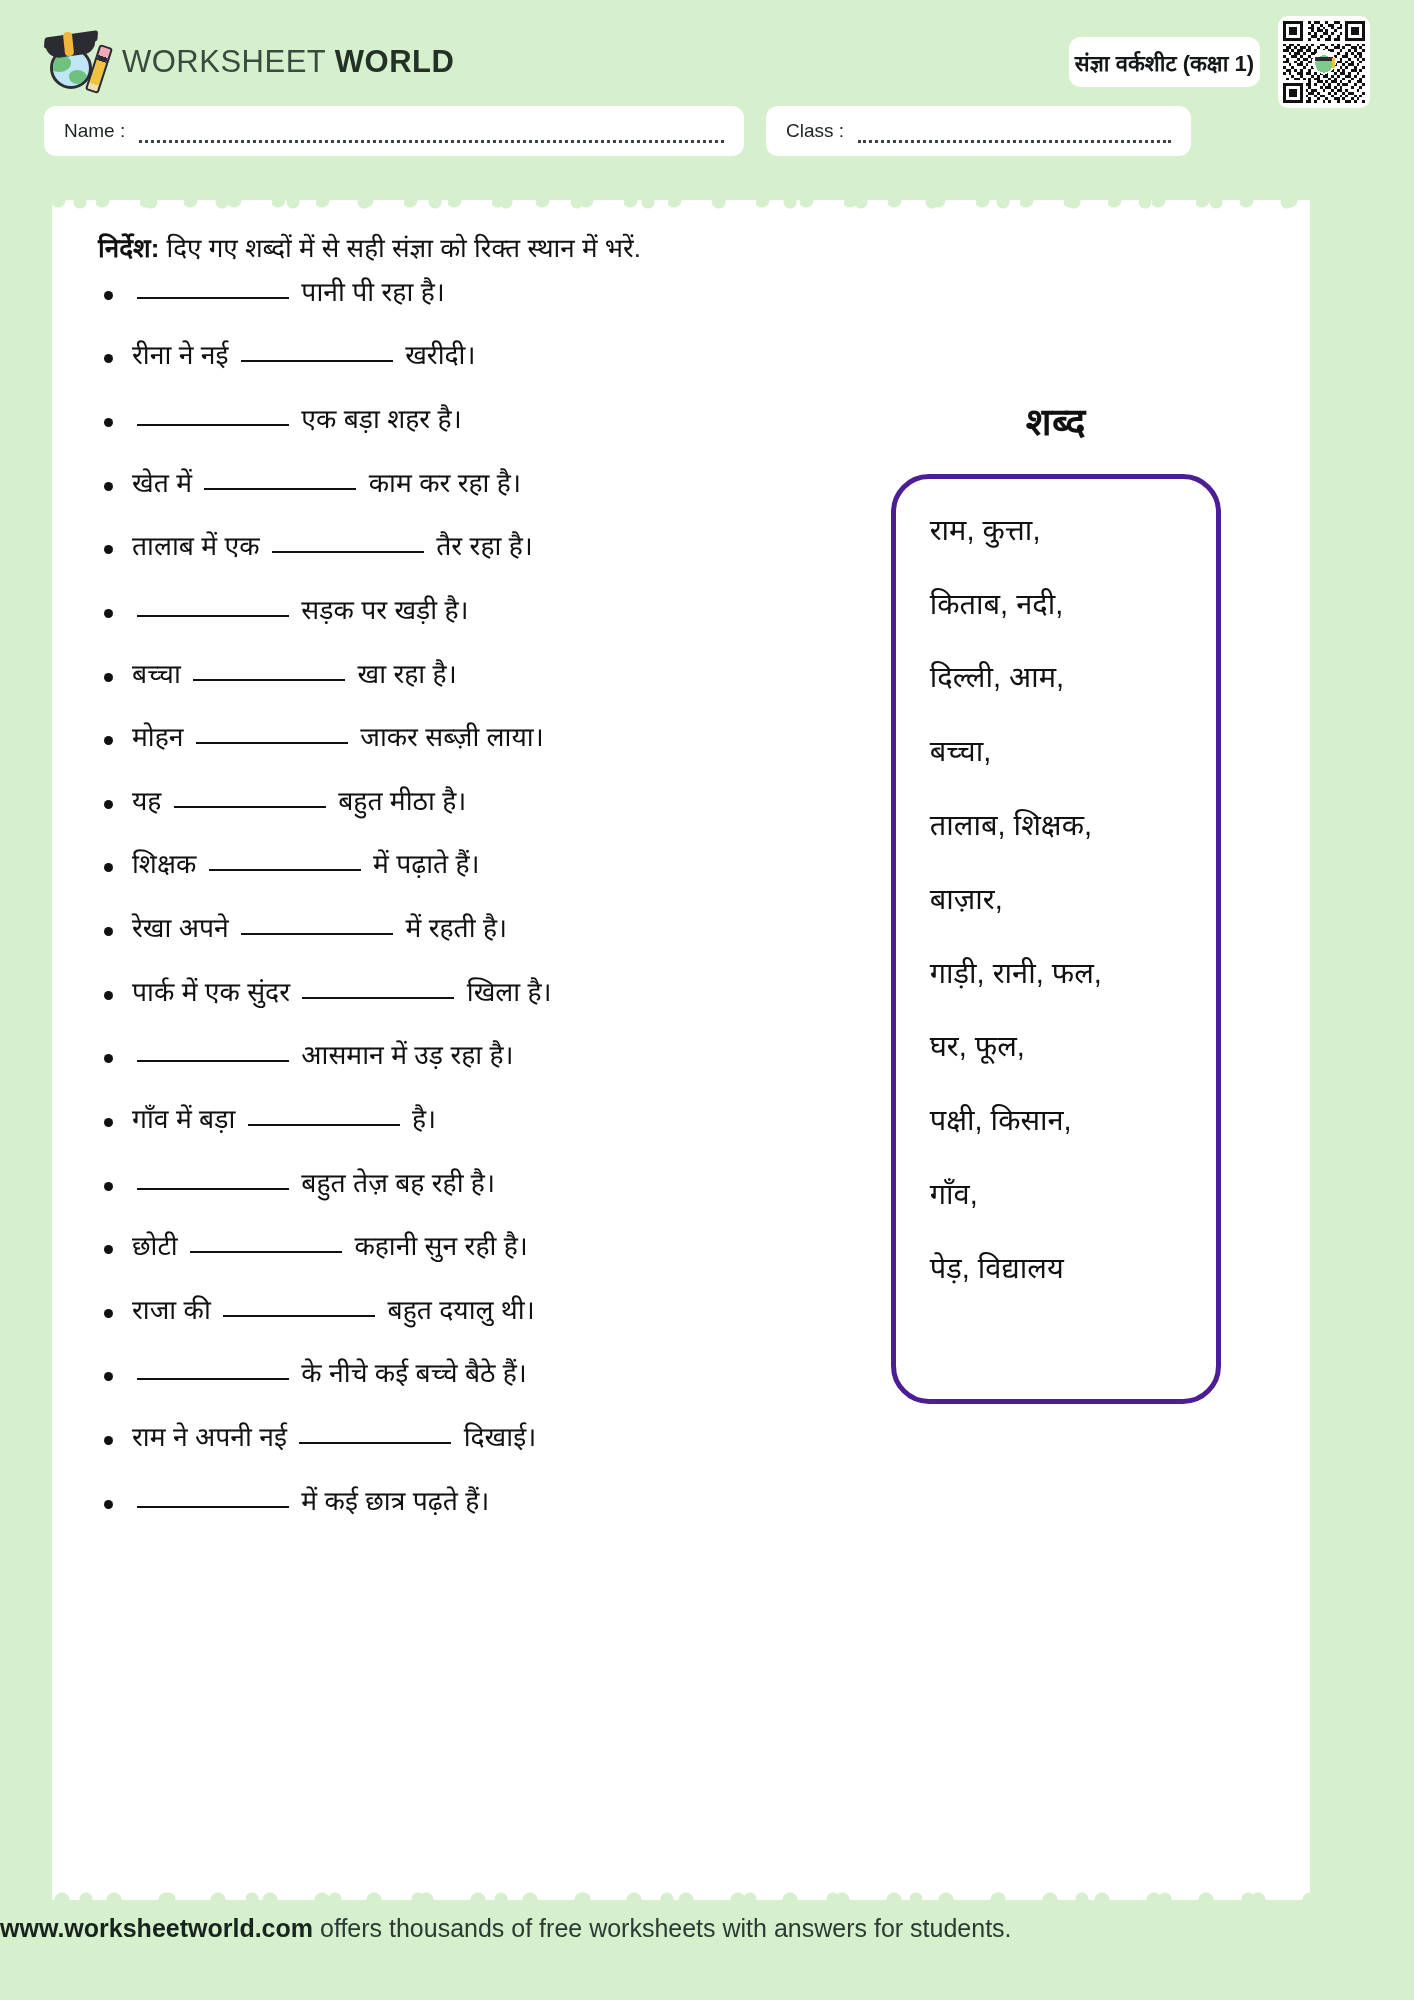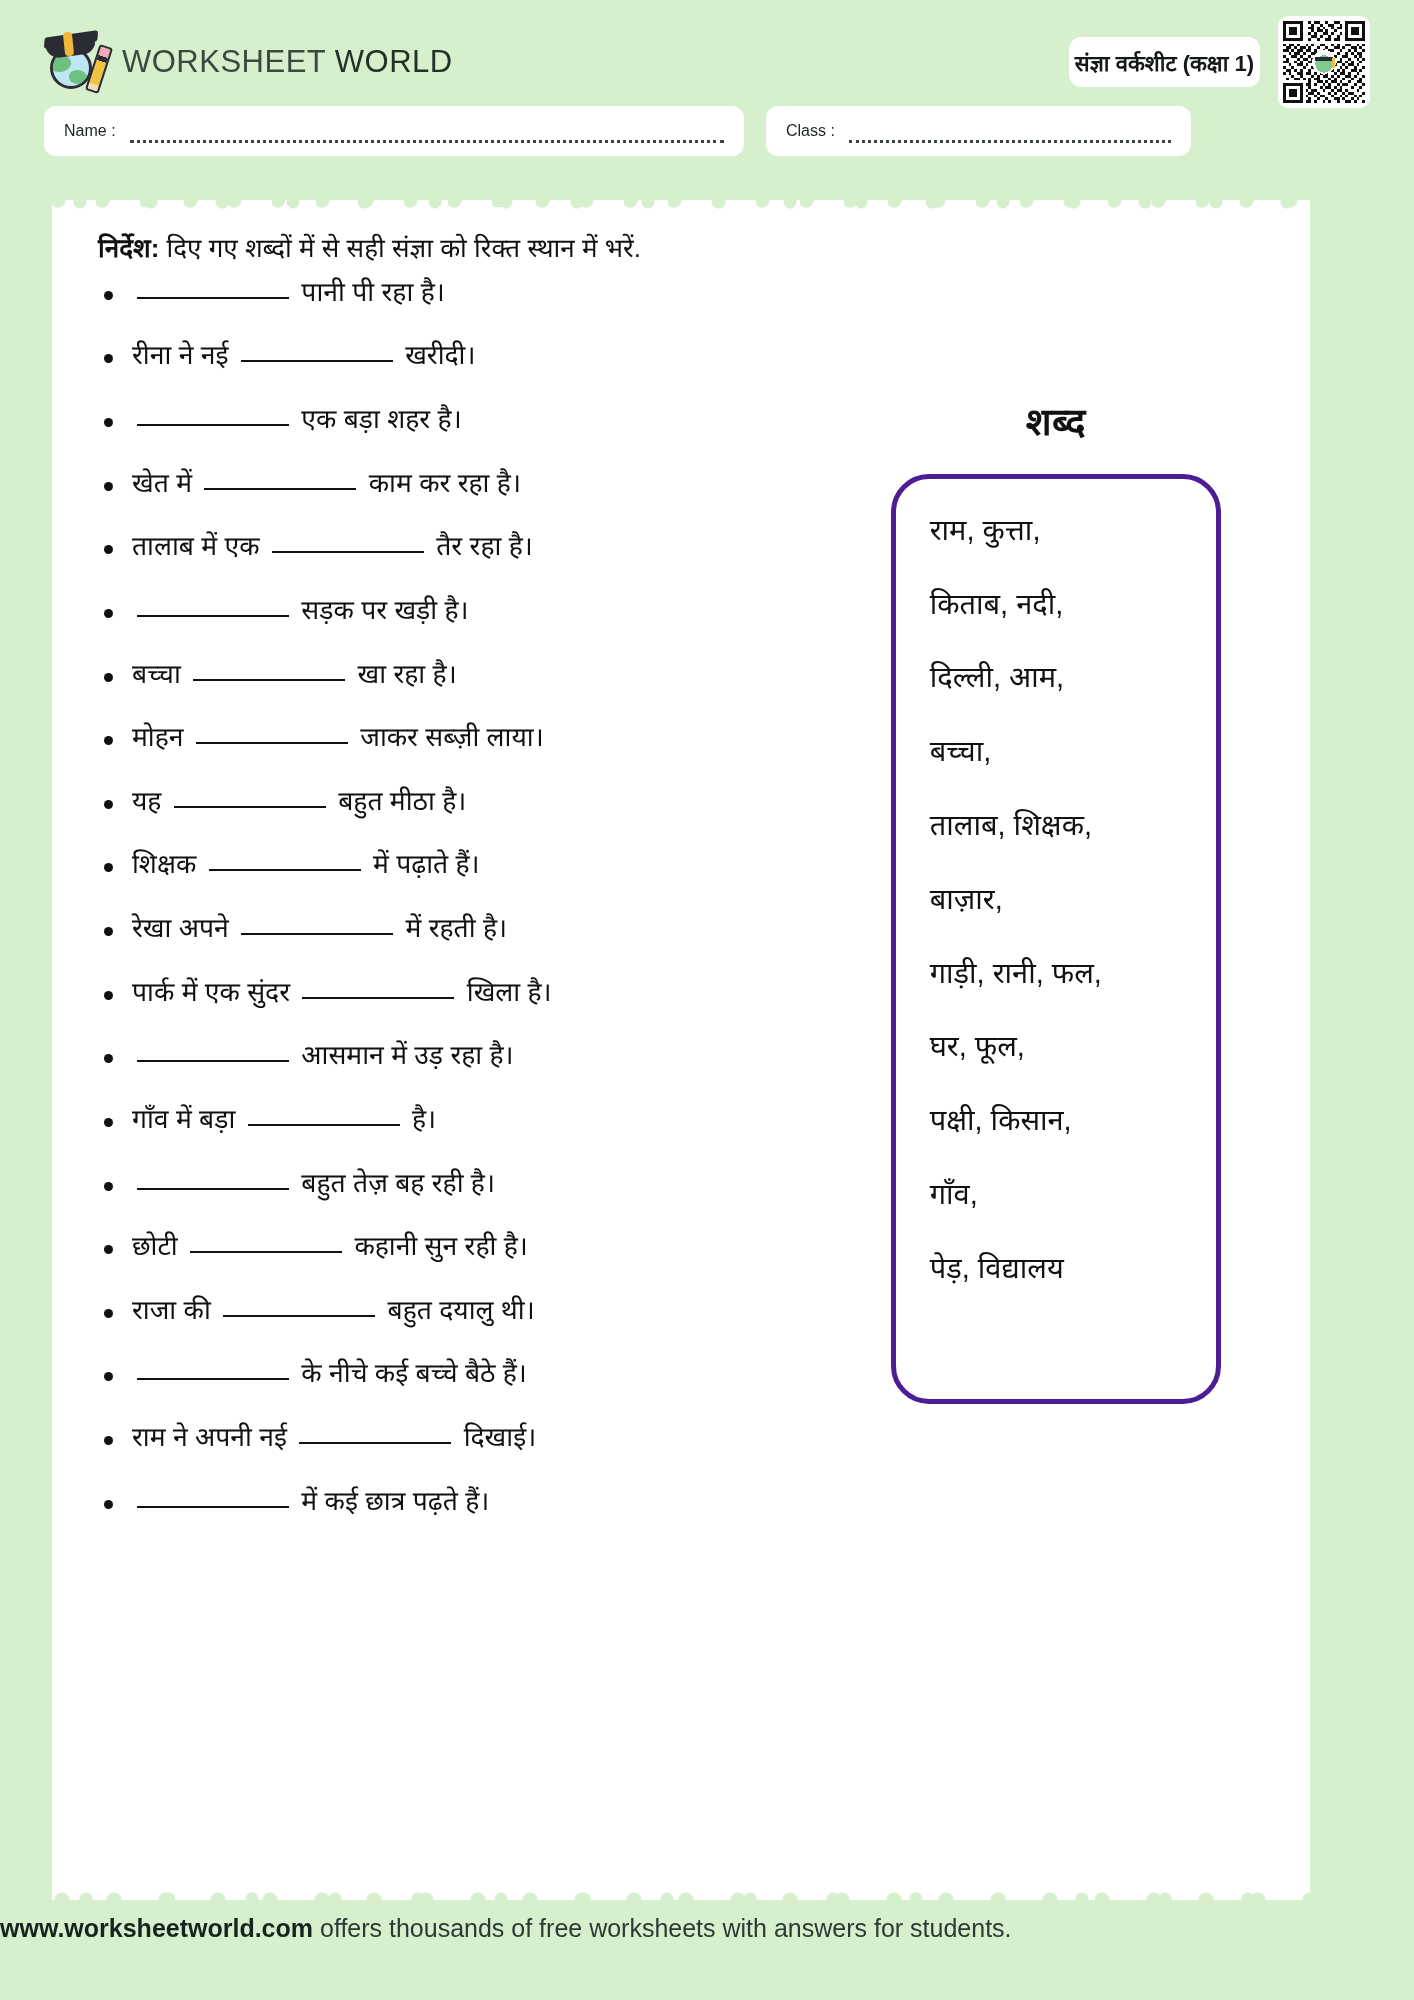--- a/index.html
+++ b/index.html
@@ -94,21 +94,21 @@
     border: 2px solid #2b2b33;
     border-radius: 3px;
     transform: rotate(18deg);
   }
   .brand-text {
     font-size: 31px;
     letter-spacing: 0.5px;
     color: #3a4a3f;
     font-weight: 400;
   }
-  .brand-text b { font-weight: 400; color: #243127; }
+  .brand-text b { font-weight: 700; color: #243127; }
 
   .title-badge {
     background: #ffffff;
     border-radius: 12px;
     padding: 10px 6px;
     font-size: 22px;
     color: #15181a;
     font-weight: 600;
     white-space: nowrap;
     margin-left: auto;
@@ -135,21 +135,21 @@
     border-radius: 12px;
     height: 50px;
     display: flex;
     align-items: center;
     padding: 0 20px;
     gap: 8px;
   }
   .field.name { flex: 0 0 700px; }
   .field.cls  { flex: 0 0 425px; }
   .field-label {
-    font-size: 16px;
+    font-size: 19px;
     color: #1d2326;
     white-space: nowrap;
   }
   .field-line {
     flex: 1;
     border-bottom: 3px dotted #3d4448;
     height: 24px;
     margin-left: 6px;
   }
   .qr-spacer { width: 92px; }

